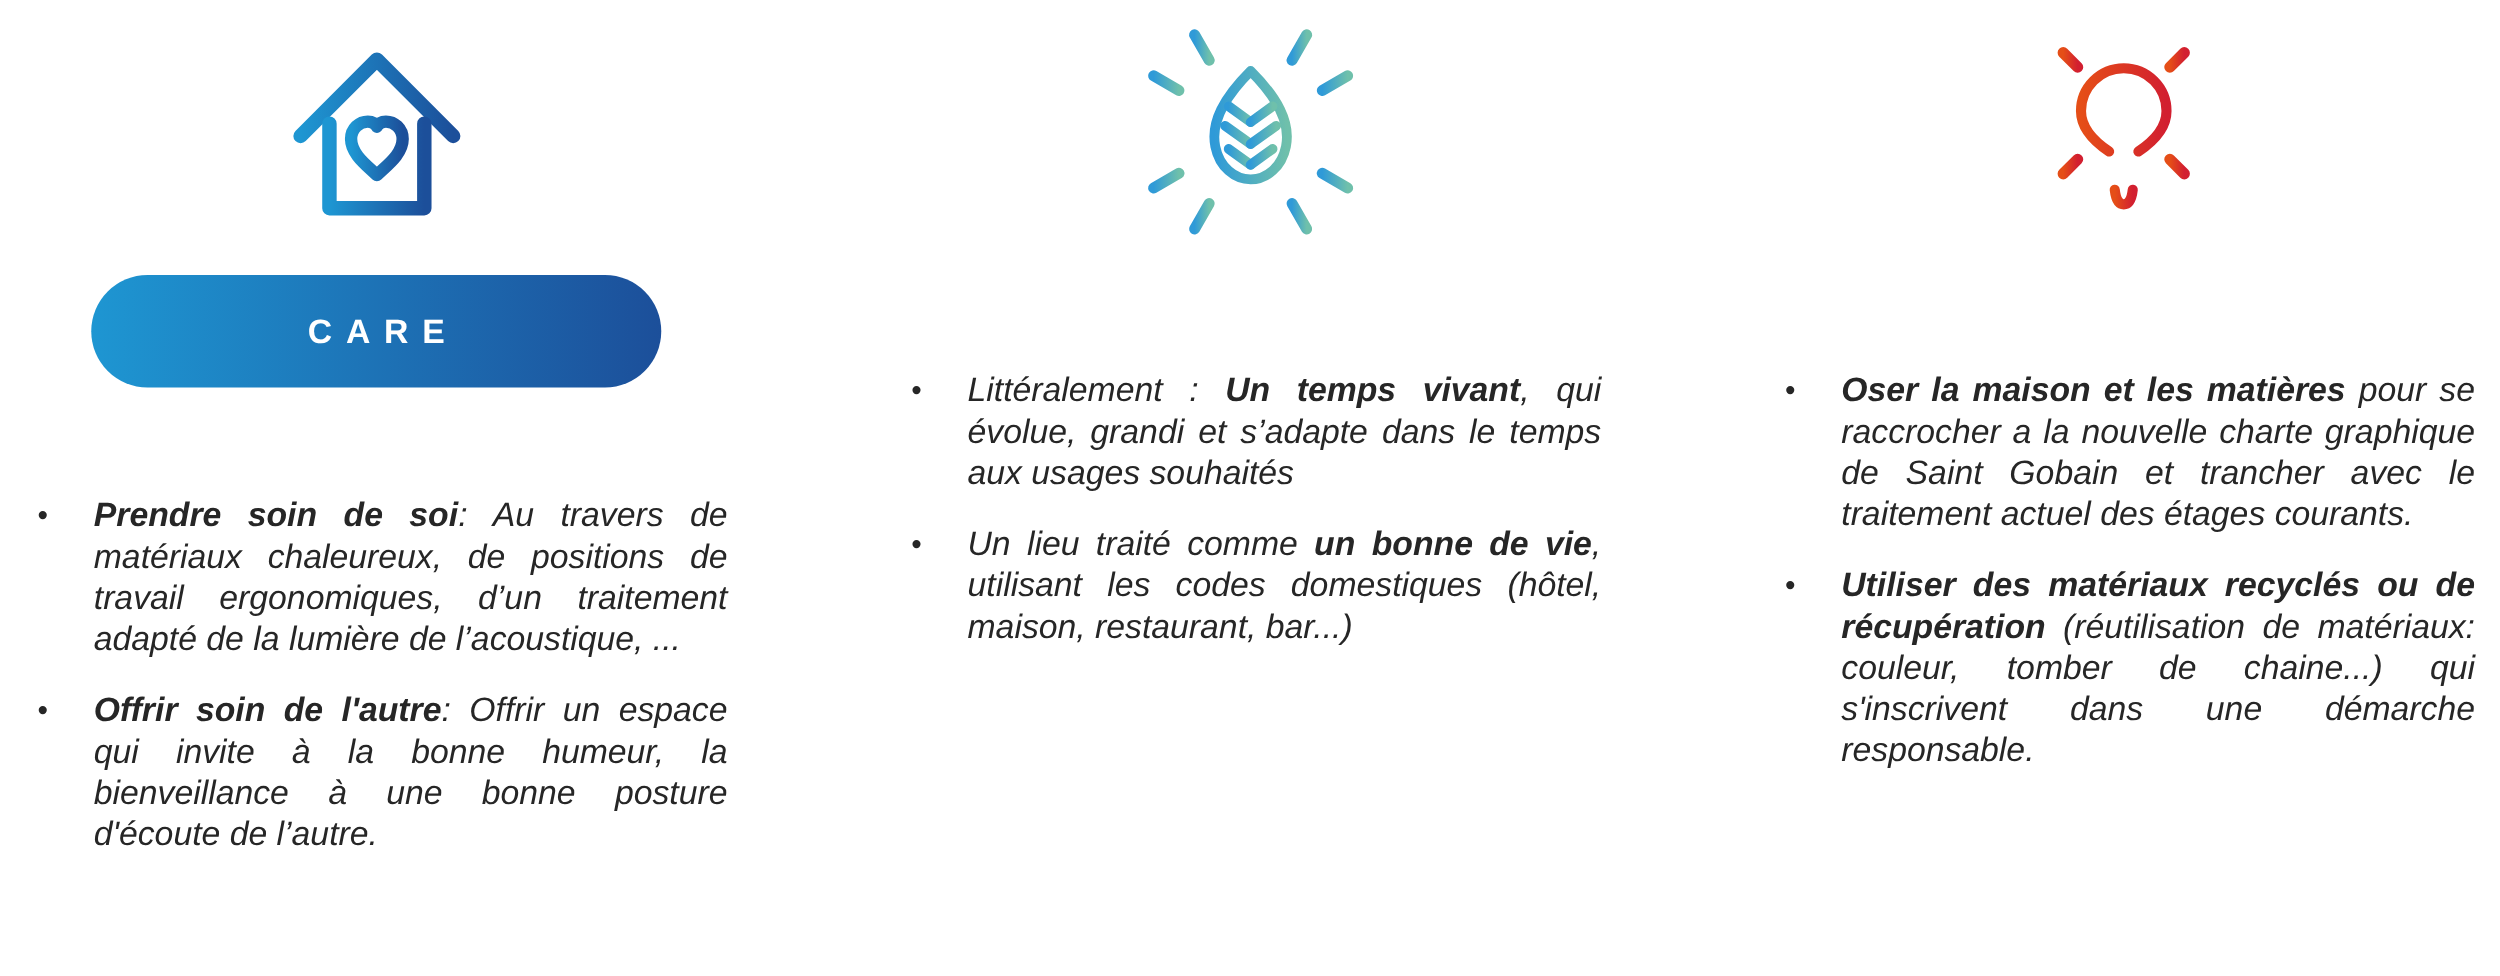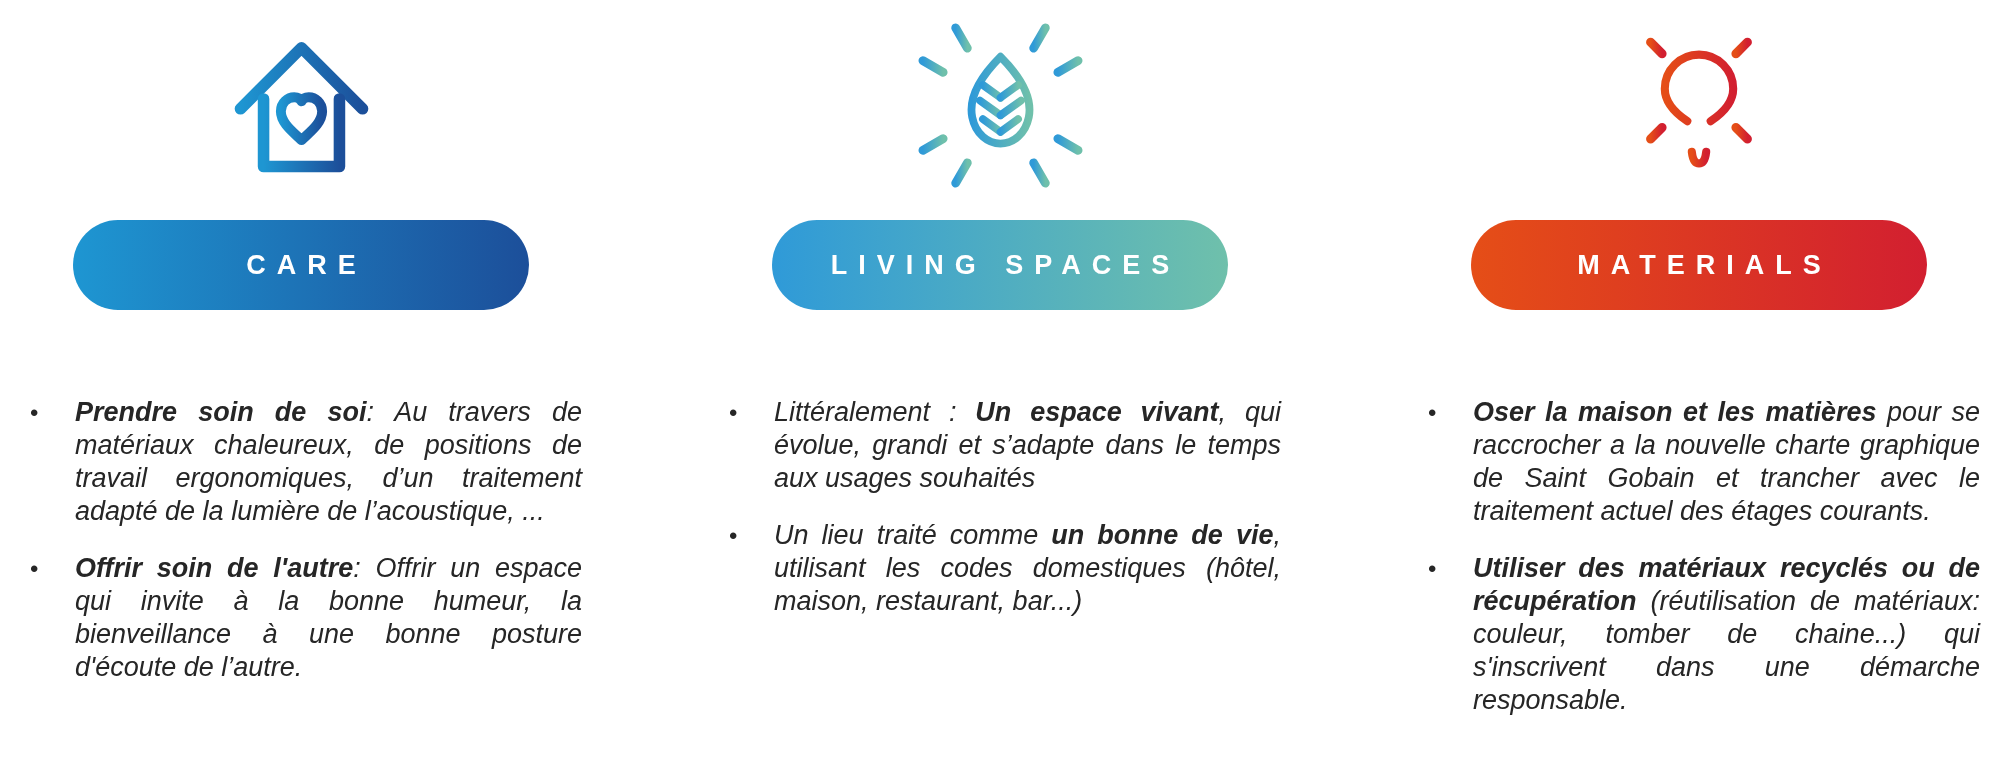--- a/index.html
+++ b/index.html
@@ -97,27 +97,24 @@
             <path d="M50 46 L41 39.5"></path>
             <path d="M50 46 L59 39.5"></path>
             <path d="M50 55 L39.5 47.5"></path>
             <path d="M50 55 L60.5 47.5"></path>
             <path d="M50 63.5 L41 57"></path>
             <path d="M50 63.5 L59 57"></path>
           </g>
         </g>
       </svg>
     </div>
-    <div class="pill" style="background: linear-gradient(90deg, rgb(47, 154, 216), rgb(111, 192, 171));">
-      <span class="pill-label">LIVING SPACES</span>
-    </div>
     <div class="bullets">
         <div class="bullet-item">
           <span class="bullet-marker">•</span>
-          <p class="bullet-text"><span>Littéralement : </span><b>Un espace vivant</b><span>, qui évolue, grandi et s’adapte dans le temps aux usages souhaités</span></p>
+          <p class="bullet-text"><span>Littéralement : </span><b>Un temps vivant</b><span>, qui évolue, grandi et s’adapte dans le temps aux usages souhaités</span></p>
         </div>
         <div class="bullet-item">
           <span class="bullet-marker">•</span>
           <p class="bullet-text"><span>Un lieu traité comme </span><b>un bonne de vie</b><span>, utilisant les codes domestiques (hôtel, maison, restaurant, bar...)</span></p>
         </div>
       </div>
   </div>
 
   <div class="col">
     <div class="icon-area">
@@ -143,23 +140,20 @@
             <path d="M43.5 59 L43.5 76"></path>
             <path d="M56.5 59 L56.5 76"></path>
             <path d="M43.5 64 L56.5 64"></path>
             <path d="M43.5 70 L56.5 70"></path>
             <path d="M43.5 76 L56.5 76"></path>
             <path d="M46 76 C 46.5 80.5 48 82.5 50 82.5 C 52 82.5 53.5 80.5 54 76"></path>
           </g>
         </g>
       </svg>
     </div>
-    <div class="pill" style="background: linear-gradient(90deg, rgb(229, 78, 23), rgb(210, 31, 48));">
-      <span class="pill-label">MATERIALS</span>
-    </div>
     <div class="bullets">
         <div class="bullet-item">
           <span class="bullet-marker">•</span>
           <p class="bullet-text"><b>Oser la maison et les matières</b><span> pour se raccrocher a la nouvelle charte graphique de Saint Gobain et trancher avec le traitement actuel des étages courants.</span></p>
         </div>
         <div class="bullet-item">
           <span class="bullet-marker">•</span>
           <p class="bullet-text"><b>Utiliser des matériaux recyclés ou de récupération</b><span> (réutilisation de matériaux: couleur, tomber de chaine...) qui s'inscrivent dans une démarche responsable.</span></p>
         </div>
       </div>

